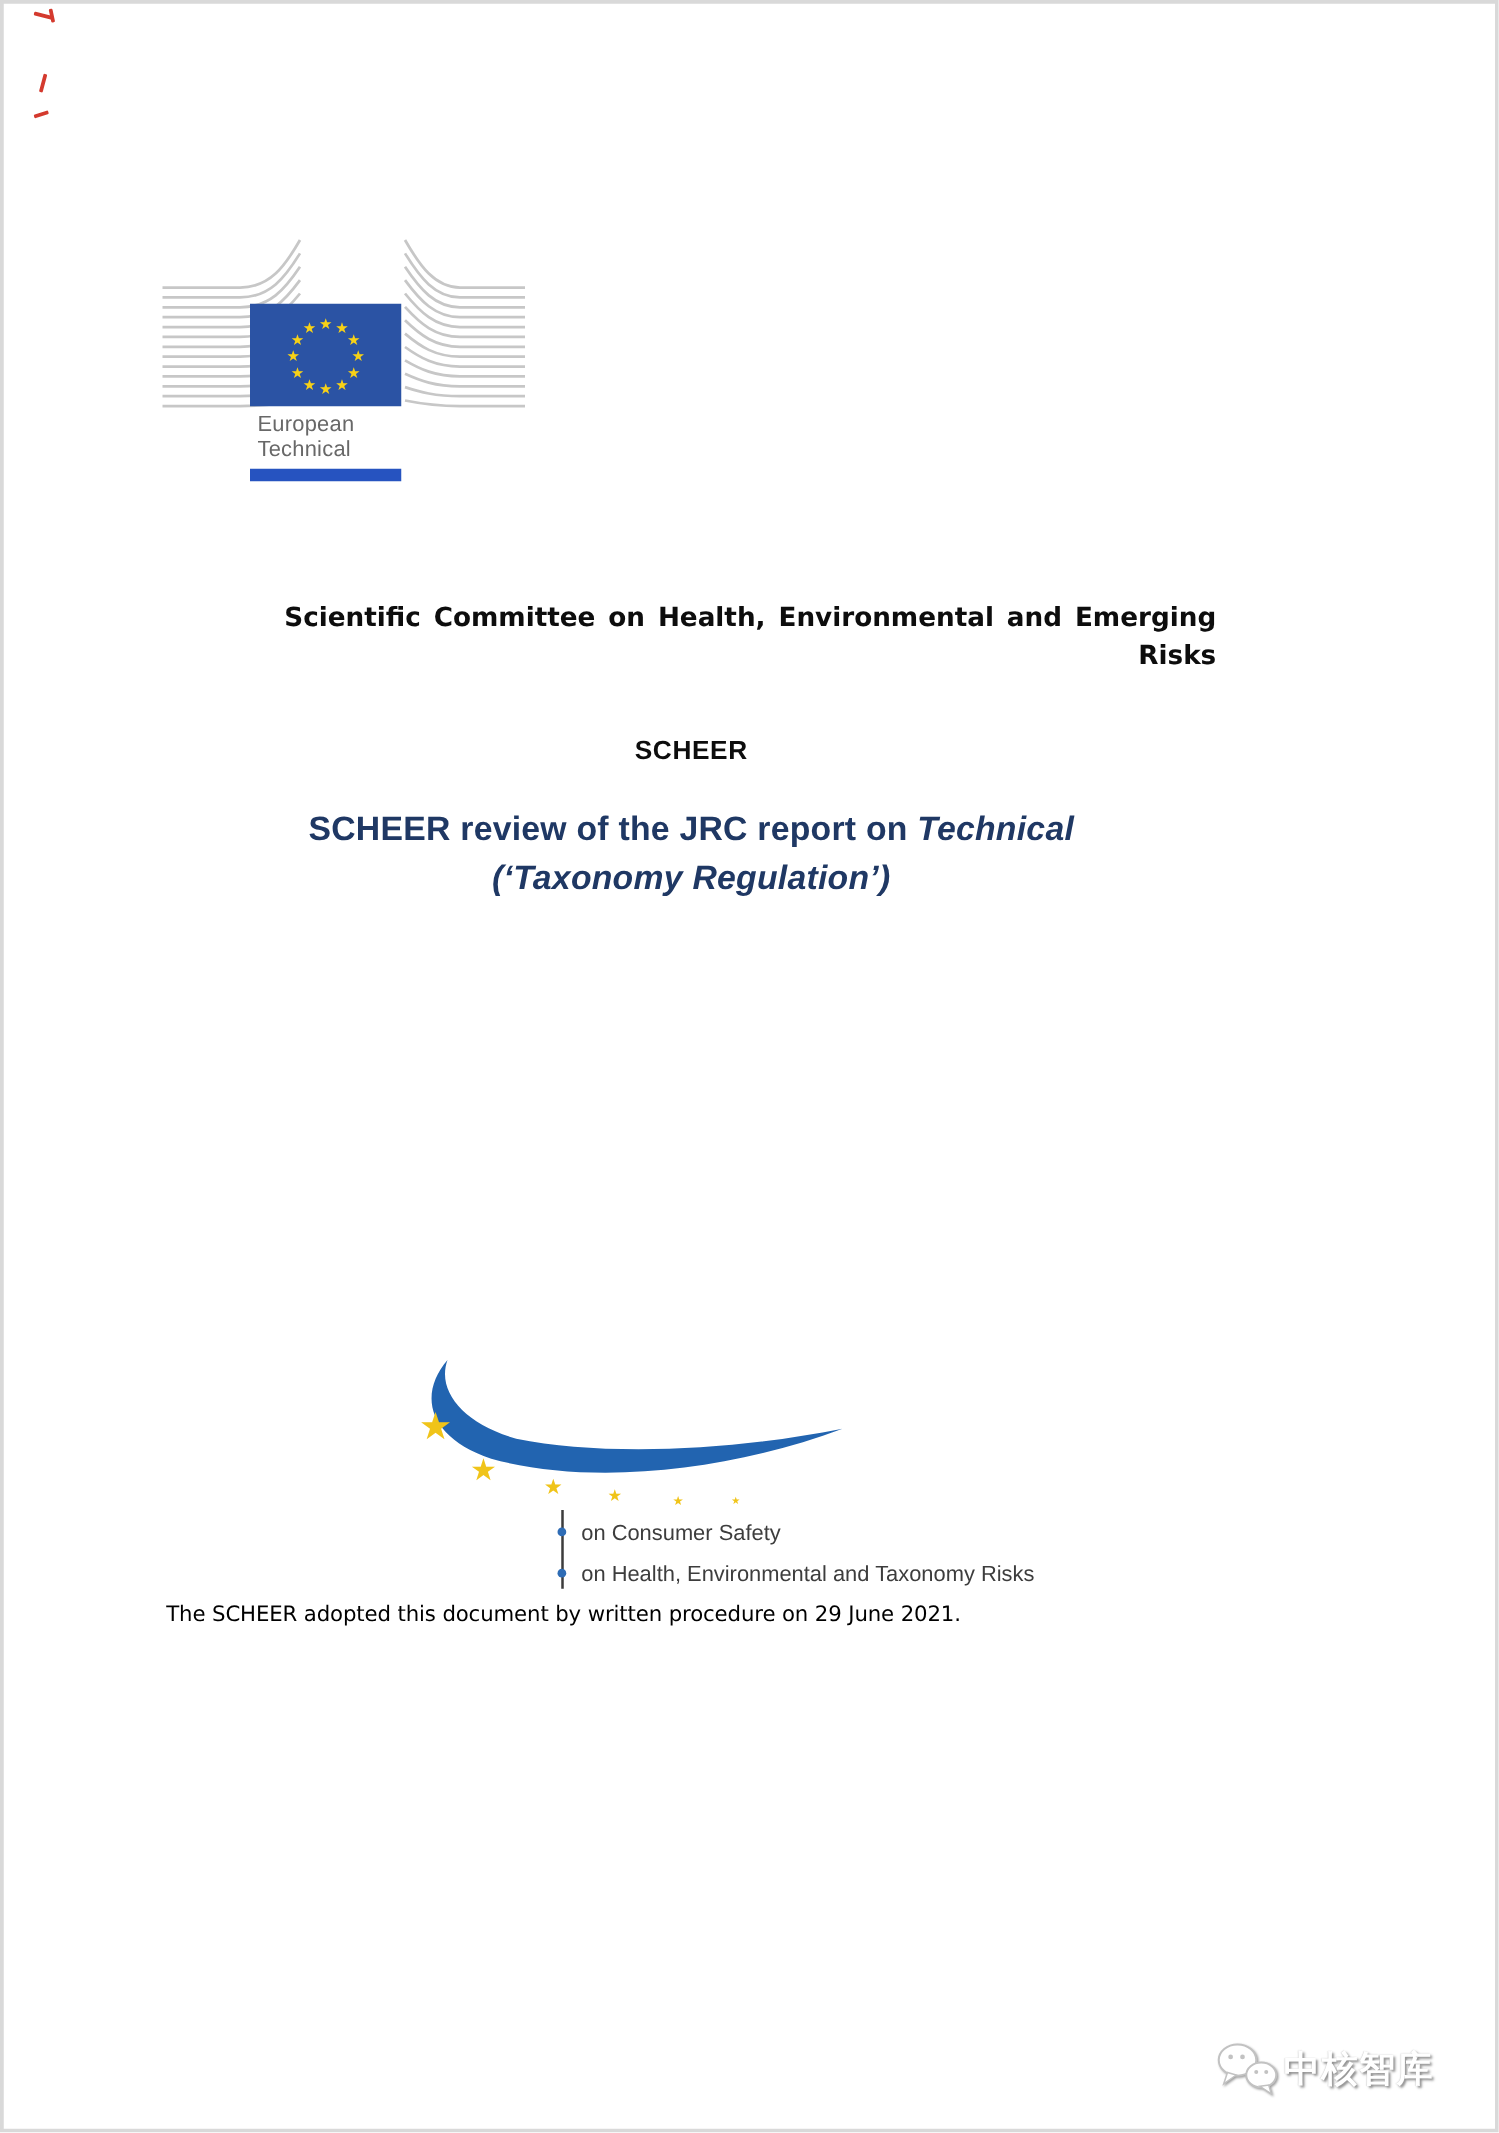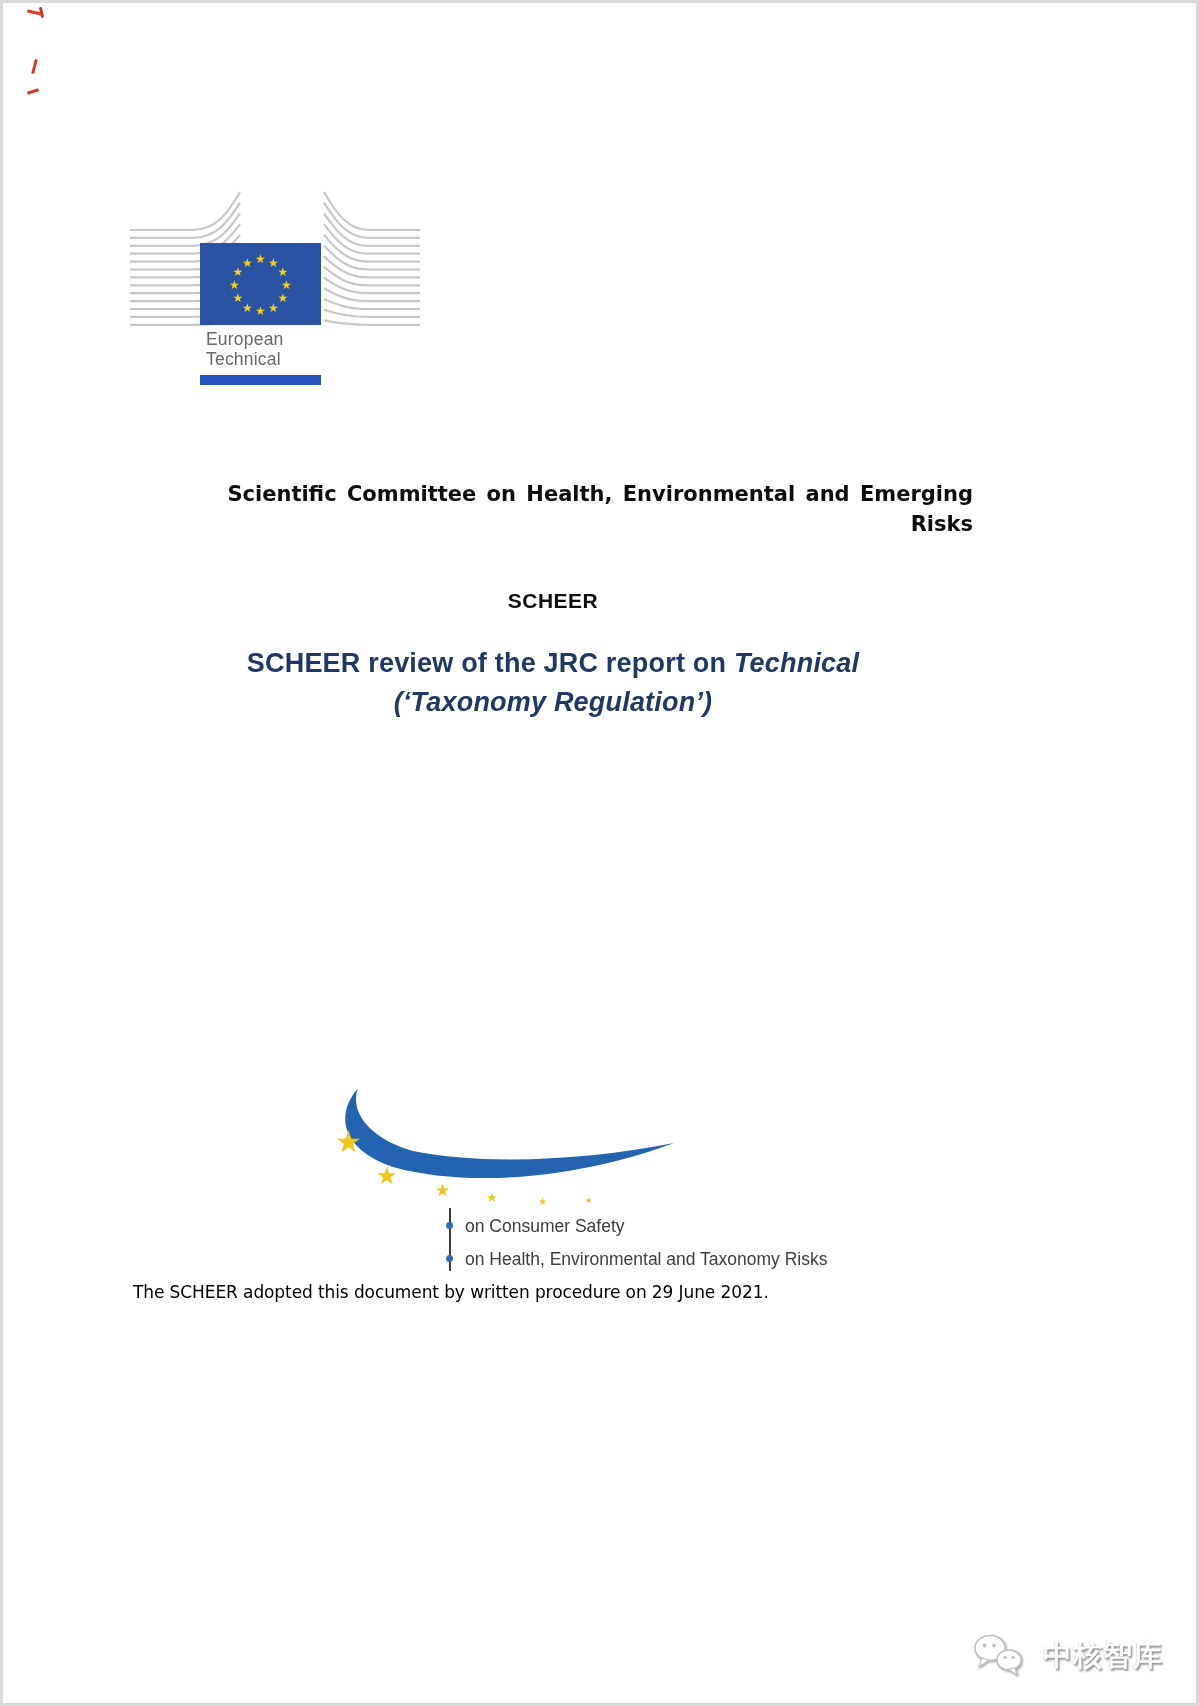--- a/index.html
+++ b/index.html
@@ -47,21 +47,21 @@
   .sc-line{position:absolute;left:126px;top:125px;width:2px;height:63px;background:#3c3c3c;}
   .dot{position:absolute;left:123px;width:7px;height:7px;border-radius:50%;background:#2e6cb5;}
   .d1{top:139px;} .d2{top:172px;}
   .sc-row{position:absolute;left:142px;font-size:17.5px;line-height:20px;color:#3d3d3d;white-space:nowrap;}
   .r1{top:133px;} .r2{top:166px;}
 
   .adoption{position:absolute;left:130px;top:1279px;font-family:"DejaVu Sans",sans-serif;
     font-size:17px;color:#000000;letter-spacing:-0.1px;}
 
   
-  .watermark{position:absolute;left:968px;top:1630px;display:flex;align-items:center;gap:16px;}
+  .watermark{position:absolute;left:968px;top:1630px;display:flex;align-items:center;gap:0;}
   .watermark svg{filter:drop-shadow(1.5px 1.5px 1px #9c9c9c);}
   .wm-text{color:#ffffff;font-size:29px;font-weight:bold;letter-spacing:1px;
     text-shadow:1.5px 1.5px 2px #8f8f8f, -0.5px -0.5px 1px #cfcfcf;}
 </style>
 </head>
 <body>
 
 <div class="page">
 
   <span class="mark m1"></span>

